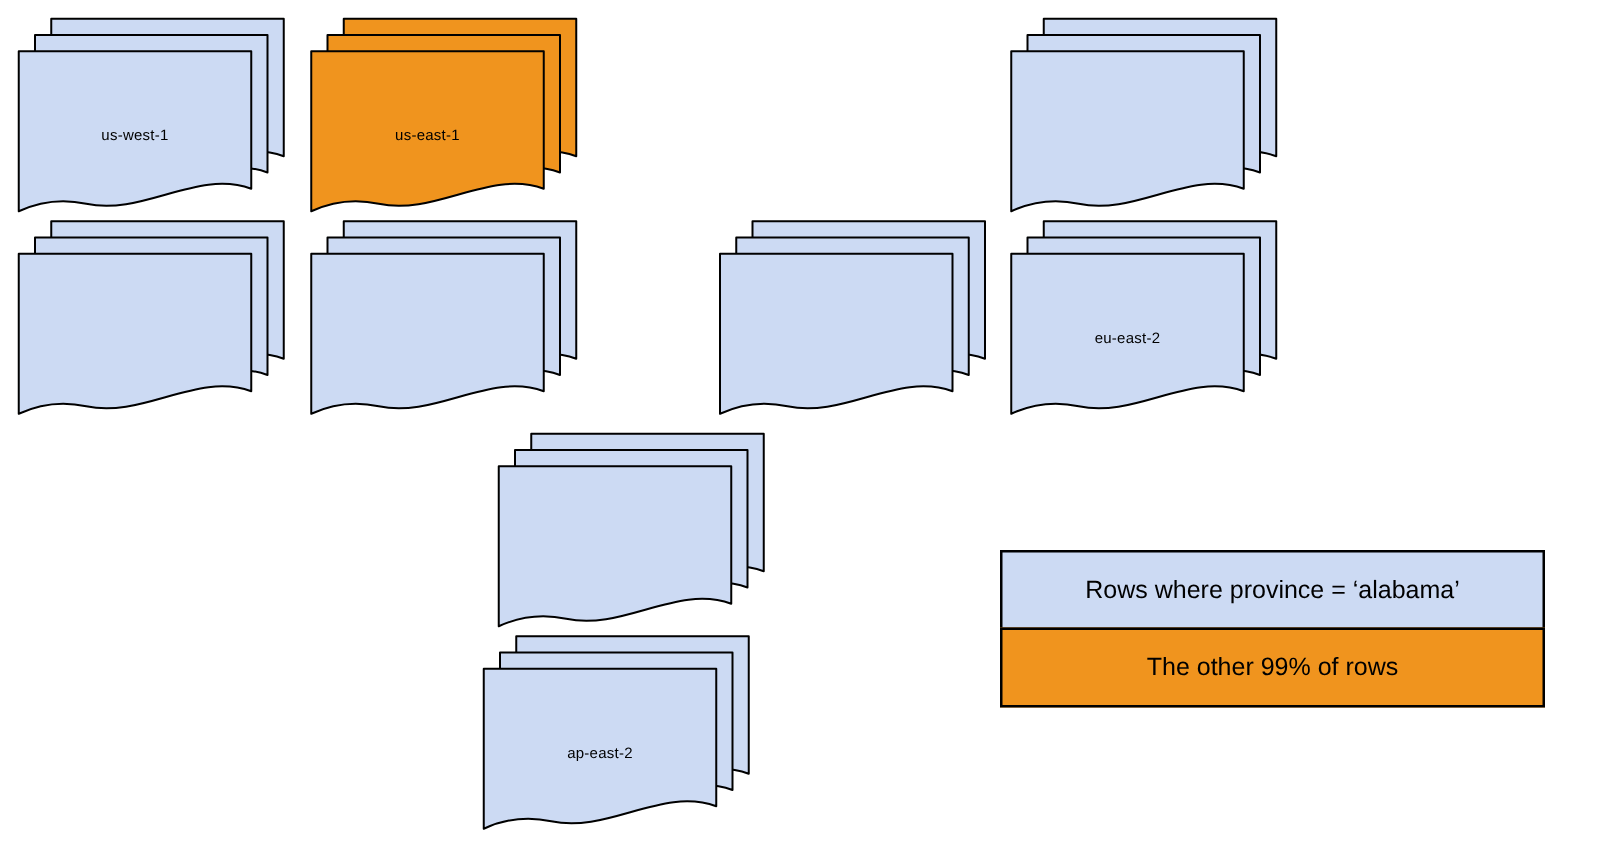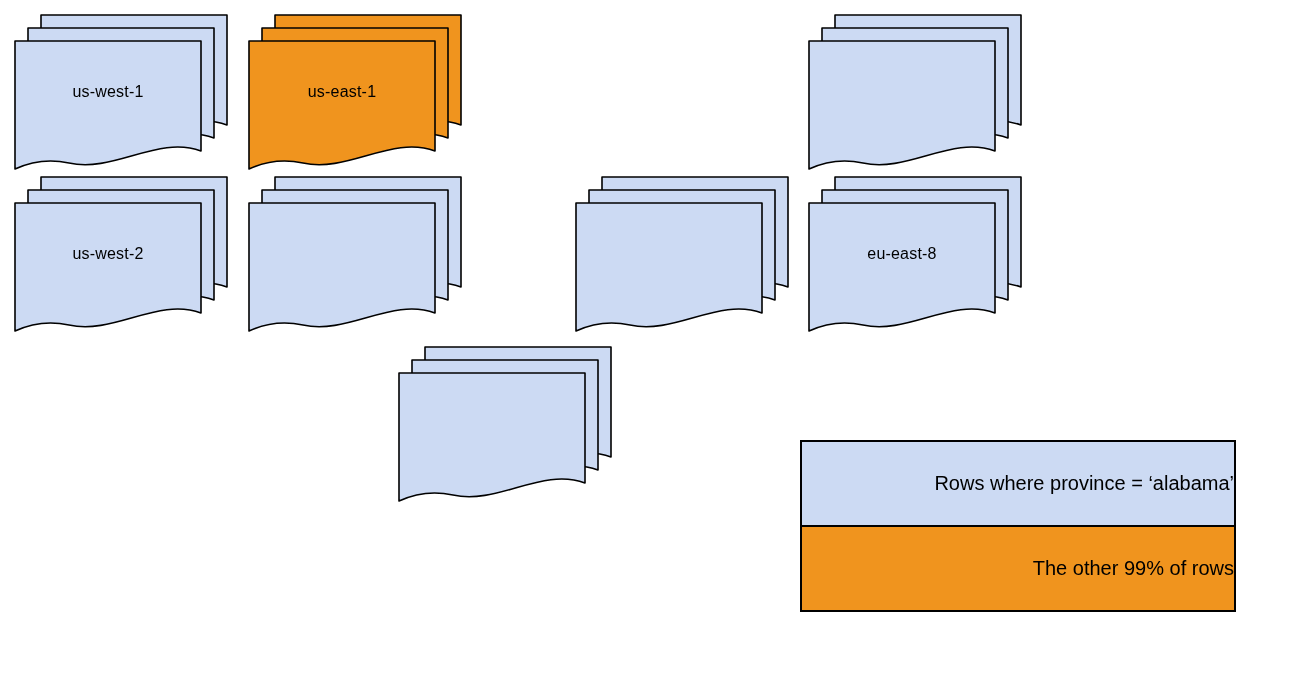--- a/index.html
+++ b/index.html
@@ -19,30 +19,30 @@
   }
   .canvas{position:absolute;inset:0}
 
   
   .stack{position:absolute;width:215px;height:158px}
   .stack svg{position:absolute;left:0;top:0;overflow:visible}
   .doc{stroke:var(--c-border);stroke-width:1.6;stroke-linejoin:round}
   .fill-blue{fill:var(--c-blue)}
   .fill-orange{fill:var(--c-orange)}
   .stack-label{
-    position:absolute;left:0;top:26px;width:188px;height:104px;
+    position:absolute;left:0;top:42px;width:188px;height:104px;
     display:flex;align-items:center;justify-content:center;
-    font-size:16px;letter-spacing:.2px;
+    font-size:12px;letter-spacing:.2px;
   }
 
   
   .legend{position:absolute;left:800px;top:440px;width:436px}
   .legend-row{
-    height:87px;border:2px solid var(--c-border);
-    display:flex;align-items:center;justify-content:flex-end;
+    height:64px;border:2px solid var(--c-border);
+    display:flex;align-items:center;justify-content:center;
     font-size:20px;
   }
   .legend-row + .legend-row{margin-top:-2px}
   .legend-blue{background:var(--c-blue)}
   .legend-orange{background:var(--c-orange)}
 </style>
 </head>
 <body>
 
 <svg width="0" height="0" style="position:absolute" aria-hidden="true">
@@ -79,21 +79,20 @@
       <use href="#doc-shape" class="doc fill-blue" transform="translate(0,26)"></use>
     </svg>
   </div>
 
   <div class="stack" style="left:14px;top:176px">
     <svg width="215" height="158" viewBox="0 0 215 158">
       <use href="#doc-shape" class="doc fill-blue" transform="translate(26,0)"></use>
       <use href="#doc-shape" class="doc fill-blue" transform="translate(13,13)"></use>
       <use href="#doc-shape" class="doc fill-blue" transform="translate(0,26)"></use>
     </svg>
-    <div class="stack-label">us-west-2</div>
   </div>
 
   <div class="stack" style="left:248px;top:176px">
     <svg width="215" height="158" viewBox="0 0 215 158">
       <use href="#doc-shape" class="doc fill-blue" transform="translate(26,0)"></use>
       <use href="#doc-shape" class="doc fill-blue" transform="translate(13,13)"></use>
       <use href="#doc-shape" class="doc fill-blue" transform="translate(0,26)"></use>
     </svg>
   </div>
 
@@ -104,31 +103,39 @@
       <use href="#doc-shape" class="doc fill-blue" transform="translate(0,26)"></use>
     </svg>
   </div>
 
   <div class="stack" style="left:808px;top:176px">
     <svg width="215" height="158" viewBox="0 0 215 158">
       <use href="#doc-shape" class="doc fill-blue" transform="translate(26,0)"></use>
       <use href="#doc-shape" class="doc fill-blue" transform="translate(13,13)"></use>
       <use href="#doc-shape" class="doc fill-blue" transform="translate(0,26)"></use>
     </svg>
-    <div class="stack-label">eu-east-8</div>
+    <div class="stack-label">eu-east-2</div>
   </div>
 
   <div class="stack" style="left:398px;top:346px">
     <svg width="215" height="158" viewBox="0 0 215 158">
       <use href="#doc-shape" class="doc fill-blue" transform="translate(26,0)"></use>
       <use href="#doc-shape" class="doc fill-blue" transform="translate(13,13)"></use>
       <use href="#doc-shape" class="doc fill-blue" transform="translate(0,26)"></use>
     </svg>
   </div>
 
+  <div class="stack" style="left:386px;top:508px">
+    <svg width="215" height="158" viewBox="0 0 215 158">
+      <use href="#doc-shape" class="doc fill-blue" transform="translate(26,0)"></use>
+      <use href="#doc-shape" class="doc fill-blue" transform="translate(13,13)"></use>
+      <use href="#doc-shape" class="doc fill-blue" transform="translate(0,26)"></use>
+    </svg>
+    <div class="stack-label">ap-east-2</div>
+  </div>
 
   <div class="legend">
     <div class="legend-row legend-blue">
       <span>Rows where province = ‘alabama’</span>
     </div>
     <div class="legend-row legend-orange">
       <span>The other 99% of rows</span>
     </div>
   </div>
 

